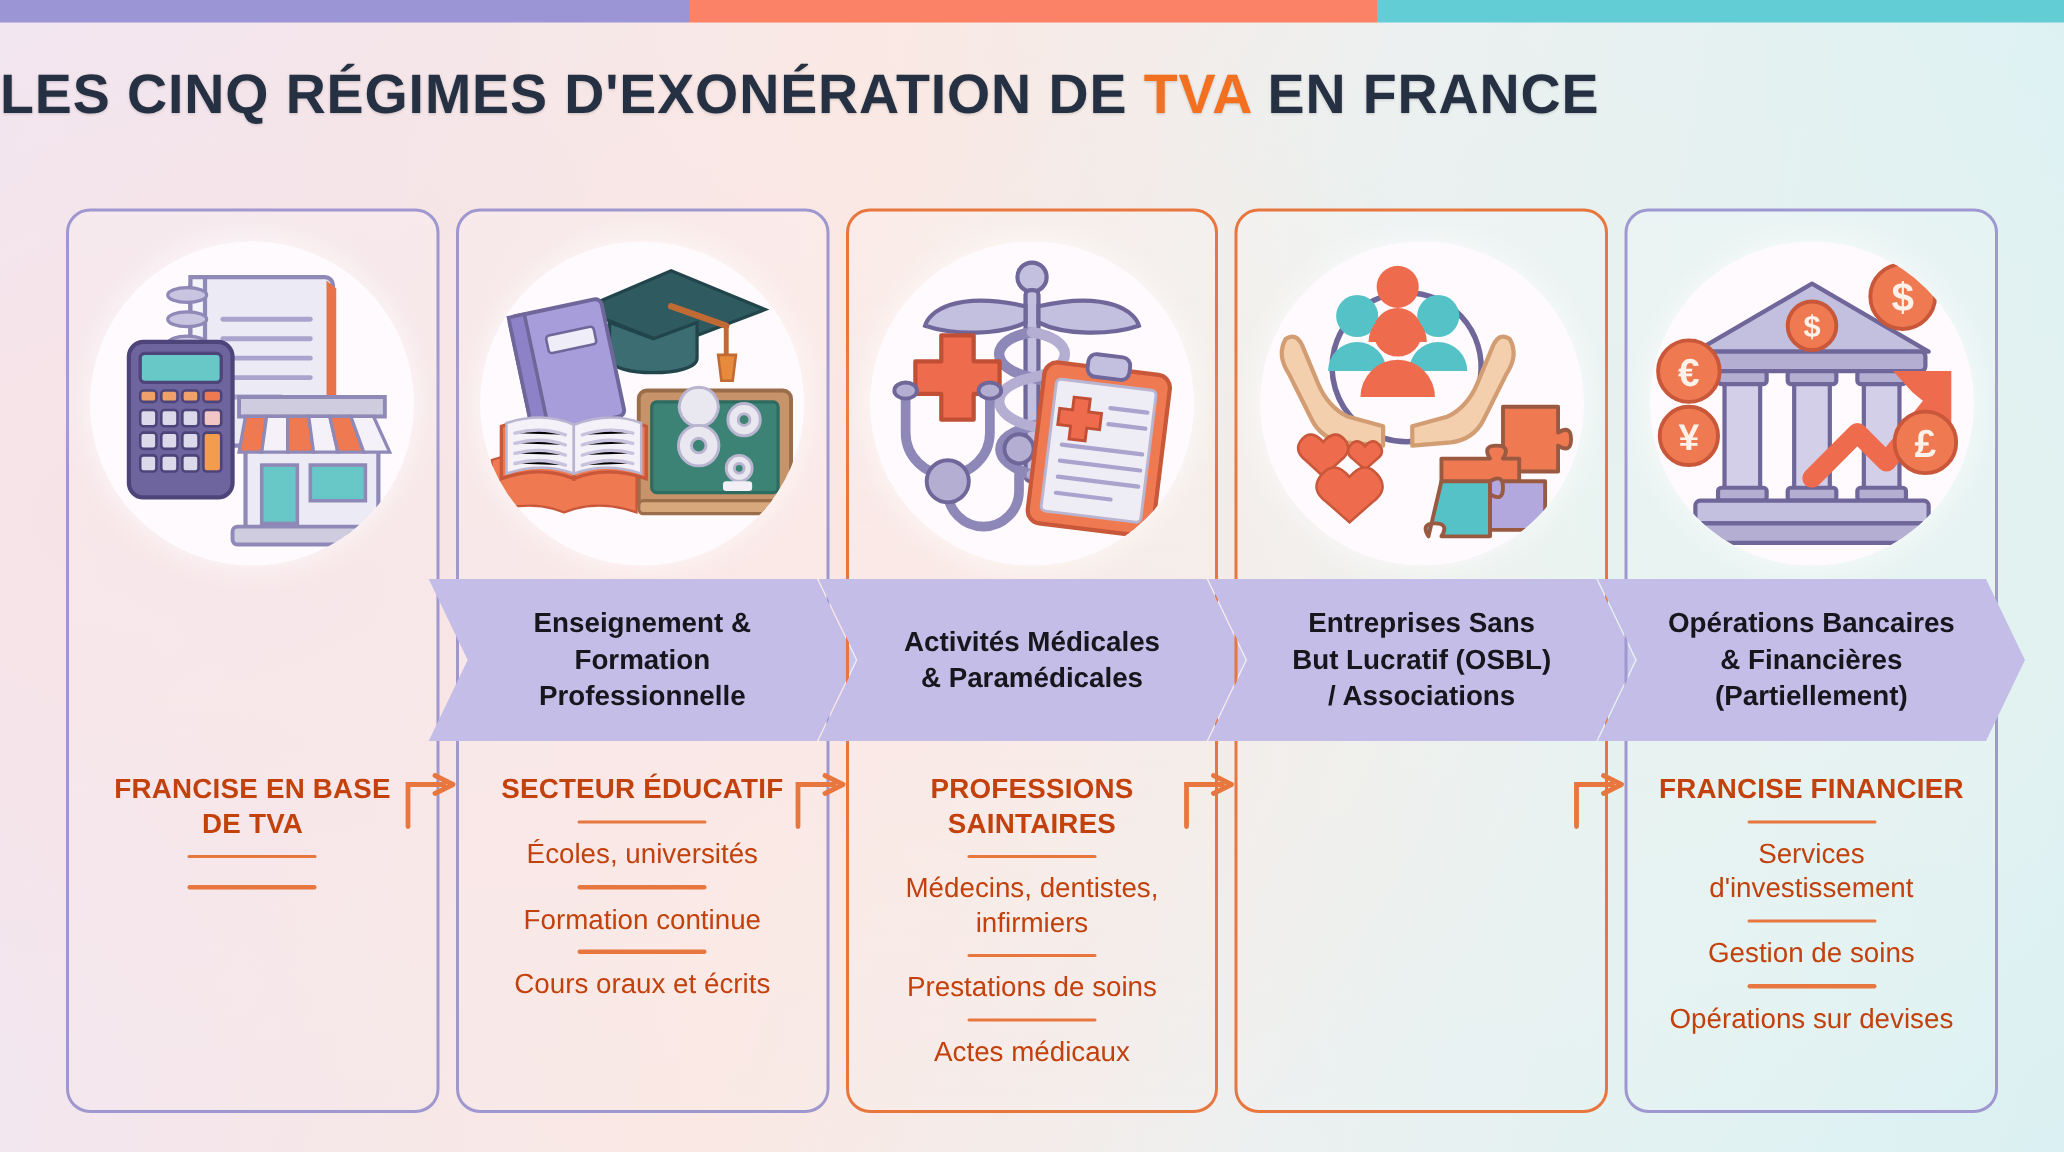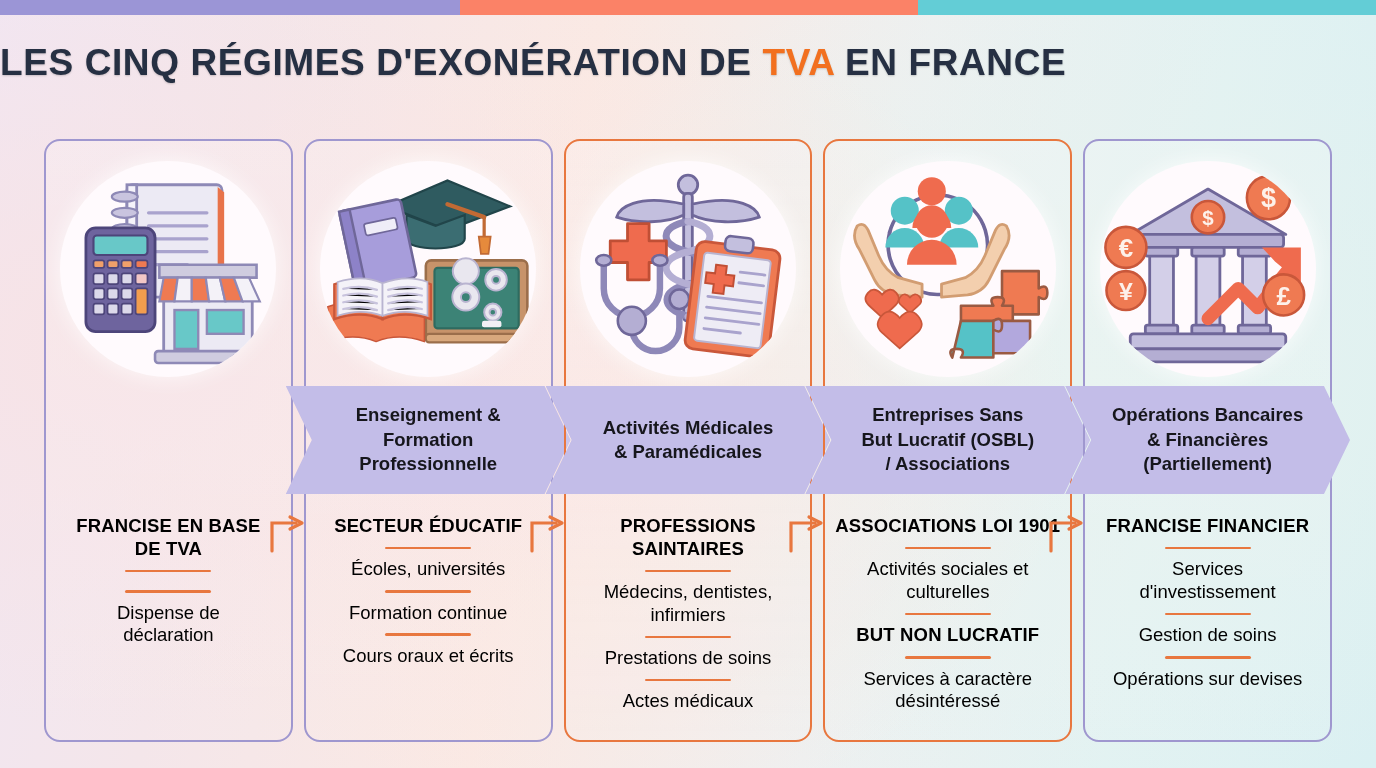--- a/index.html
+++ b/index.html
@@ -76,21 +76,21 @@
   }
 
   
   .body{
     position:absolute; left:6px; right:6px; top:368px; bottom:18px;
     display:flex; flex-direction:column; align-items:center;
     padding-top:8px;
   }
   .item{
     width:100%; text-align:center;
-    font-size:18.5px; line-height:1.23; color:#000000;
+    font-size:18.5px; line-height:1.23; color:#c2410c;
     white-space:pre-line;
     padding:0 4px;
   }
   .item.head{ font-weight:bold; letter-spacing:.15px; }
   .rule{
     width:86px; height:2.5px; background:#e8773f;
     margin:9px 0 9px 0; border-radius:2px;
   }
 
   
@@ -175,22 +175,20 @@
     <rect x="136" y="138" width="34" height="22" fill="#68c8c8" stroke="#8e89b6" stroke-width="2.2"></rect>
     <rect x="88" y="176" width="98" height="11" rx="3" fill="#cfccdf" stroke="#8e89b6" stroke-width="2.4"></rect>
   </g>
 </svg>
       </div>
       <div class="body">
         <div class="item head">FRANCISE EN BASE
 DE TVA</div>
         <div class="rule"></div>
         <div class="rule"></div>
-        <div class="item">Dispense de
-déclaration</div>
       </div>
       <div class="connector"><svg viewBox="0 0 42 40">
   <path d="M6 38 V10 H30" fill="none" stroke="#e8773f" stroke-width="3.2" stroke-linecap="round"></path>
   <path d="M24 4 L36 10 L24 16" fill="none" stroke="#e8773f" stroke-width="3.2" stroke-linecap="round" stroke-linejoin="round"></path>
 </svg></div>
     </div>
     <div class="col">
       <div class="card"></div>
       <div class="disc">
 <svg viewBox="0 0 200 200">
@@ -368,31 +366,20 @@
     <path d="M142 152 h34 v30 h-34z" fill="#b2a8dd" transform="translate(0,-4)"></path>
     <path d="M142 148 q8 -5 8 4 q0 9 -8 4z" fill="#b2a8dd"></path>
   </g>
 </svg>
       </div>
       <div class="banner">
         <div class="banner-text">Entreprises Sans
 But Lucratif (OSBL)
 / Associations</div>
       </div>
-      <div class="body">
-        <div class="item head">ASSOCIATIONS LOI 1901</div>
-        <div class="rule"></div>
-        <div class="item">Activités sociales et
-culturelles</div>
-        <div class="rule"></div>
-        <div class="item head">BUT NON LUCRATIF</div>
-        <div class="rule"></div>
-        <div class="item">Services à caractère
-désintéressé</div>
-      </div>
       <div class="connector"><svg viewBox="0 0 42 40">
   <path d="M6 38 V10 H30" fill="none" stroke="#e8773f" stroke-width="3.2" stroke-linecap="round"></path>
   <path d="M24 4 L36 10 L24 16" fill="none" stroke="#e8773f" stroke-width="3.2" stroke-linecap="round" stroke-linejoin="round"></path>
 </svg></div>
     </div>
     <div class="col">
       <div class="card"></div>
       <div class="disc">
 <svg viewBox="0 0 200 200">
 

